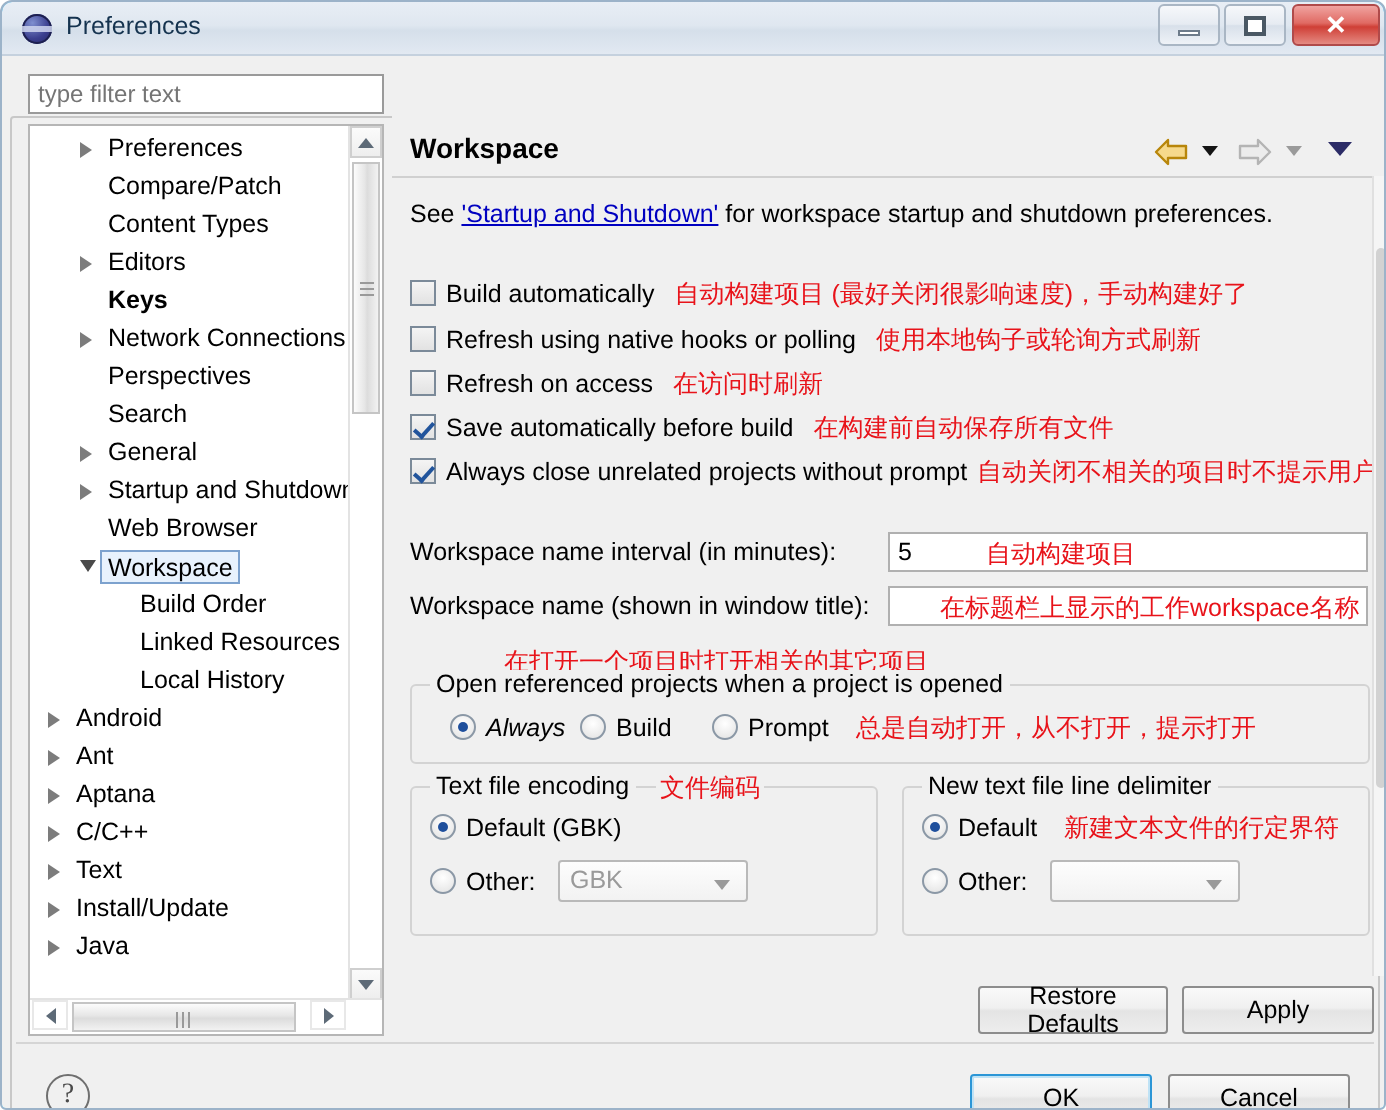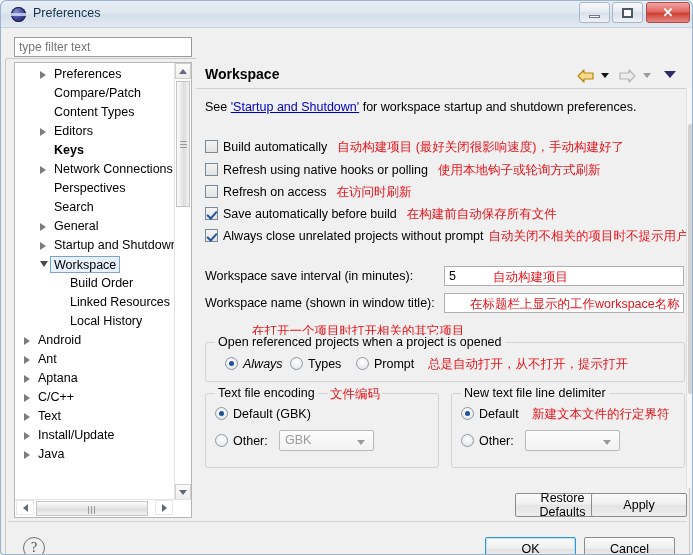--- a/index.html
+++ b/index.html
@@ -507,20 +507,23 @@
             <div class="tree-row">
               <span class="tree-label" style="left: 39px;">Search</span>
             </div>
             <div class="tree-row">
               <span class="arrow arrow-collapsed" style="left: 25px;"></span>
               <span class="tree-label" style="left: 39px;">General</span>
             </div>
             <div class="tree-row">
               <span class="arrow arrow-collapsed" style="left: 25px;"></span>
               <span class="tree-label" style="left: 39px;">Startup and Shutdown</span>
+            </div>
+            <div class="tree-row">
+              <span class="tree-label" style="left: 39px;">Web Browser</span>
             </div>
             <div class="tree-row selected">
               <span class="arrow arrow-expanded" style="left: 25px;"></span>
               <span class="tree-label" style="left: 39px;">Workspace</span>
             </div>
             <div class="tree-row">
               <span class="tree-label" style="left: 55px;">Build Order</span>
             </div>
             <div class="tree-row">
               <span class="tree-label" style="left: 55px;">Linked Resources</span>
@@ -616,39 +619,39 @@
         <span class="cbx"></span><span>Refresh on access</span><span class="cn">在访问时刷新</span>
       </div>
       <div class="cb-row" style="left:9px; top:176px;">
         <span class="cbx checked"></span><span>Save automatically before build</span><span class="cn">在构建前自动保存所有文件</span>
       </div>
       <div class="cb-row" style="left:9px; top:198px;">
         <span class="cbx checked"></span><span>Always close unrelated projects without prompt</span><span class="cn-tight">自动关闭不相关的项目时不提示用户</span>
       </div>
 
       <div class="field-row" style="left:9px; top:238px; width:480px;">
-        <span class="field-label">Workspace save interval (in minutes):</span>
+        <span class="field-label">Workspace name interval (in minutes):</span>
         <input class="txtinput" style="left: 239px; top: 0px; width: 240px;" type="text" value="5">
         <span class="overlay-cn" style="left:288px; top:3px;">自动构建项目</span>
       </div>
 
       <div class="field-row" style="left:9px; top:265px; width:480px;">
         <span class="field-label">Workspace name (shown in window title):</span>
         <input class="txtinput" style="left: 239px; top: 0px; width: 240px;" type="text" value="">
         <span class="overlay-cn" style="left:265px; top:3px;">在标题栏上显示的工作workspace名称</span>
       </div>
 
       <span class="overlay-cn" style="left:56px; top:295px;">在打开一个项目时打开相关的其它项目</span>
       <div class="groupbox" style="left:9px; top:314px; width:480px; height:40px;">
         <span class="group-title">Open referenced projects when a project is opened</span>
         <div class="rb-item" style="left:19px; top:12px;font-style:italic;">
           <span class="rbx checked"></span><span>Always</span>
         </div>
         <div class="rb-item" style="left:84px; top:12px;">
-          <span class="rbx"></span><span>Types</span>
+          <span class="rbx"></span><span>Build</span>
         </div>
         <div class="rb-item" style="left:150px; top:12px;">
           <span class="rbx"></span><span>Prompt</span>
         </div>
         <span class="overlay-cn" style="left:222px; top:13px;">总是自动打开，从不打开，提示打开</span>
       </div>
 
       <div class="groupbox" style="left:9px; top:365px; width:234px; height:75px;">
         <span class="group-title">Text file encoding</span>
         <span class="overlay-cn" style="left:122px; top:-8px;background:#f0f0f0;padding:0 2px;">文件编码</span>
@@ -677,21 +680,21 @@
           <span></span>
           <span class="combo-arrow"></span>
         </div>
       </div>
 
       <div id="content-vstrip">
         <div id="content-vthumb"></div>
       </div>
     </div>
 
-    <div class="btn" style="left:488px; top:465px; width:95px; height:24px;margin-left:26px;">
+    <div class="btn" style="left:488px; top:465px; width:95px; height:24px;">
       <span>Restore Defaults</span>
     </div>
     <div class="btn" style="left:590px; top:465px; width:96px; height:24px;">
       <span>Apply</span>
     </div>
 
     <div id="footer-sep"></div>
 
     <div id="help-icon">
       <span>?</span>

